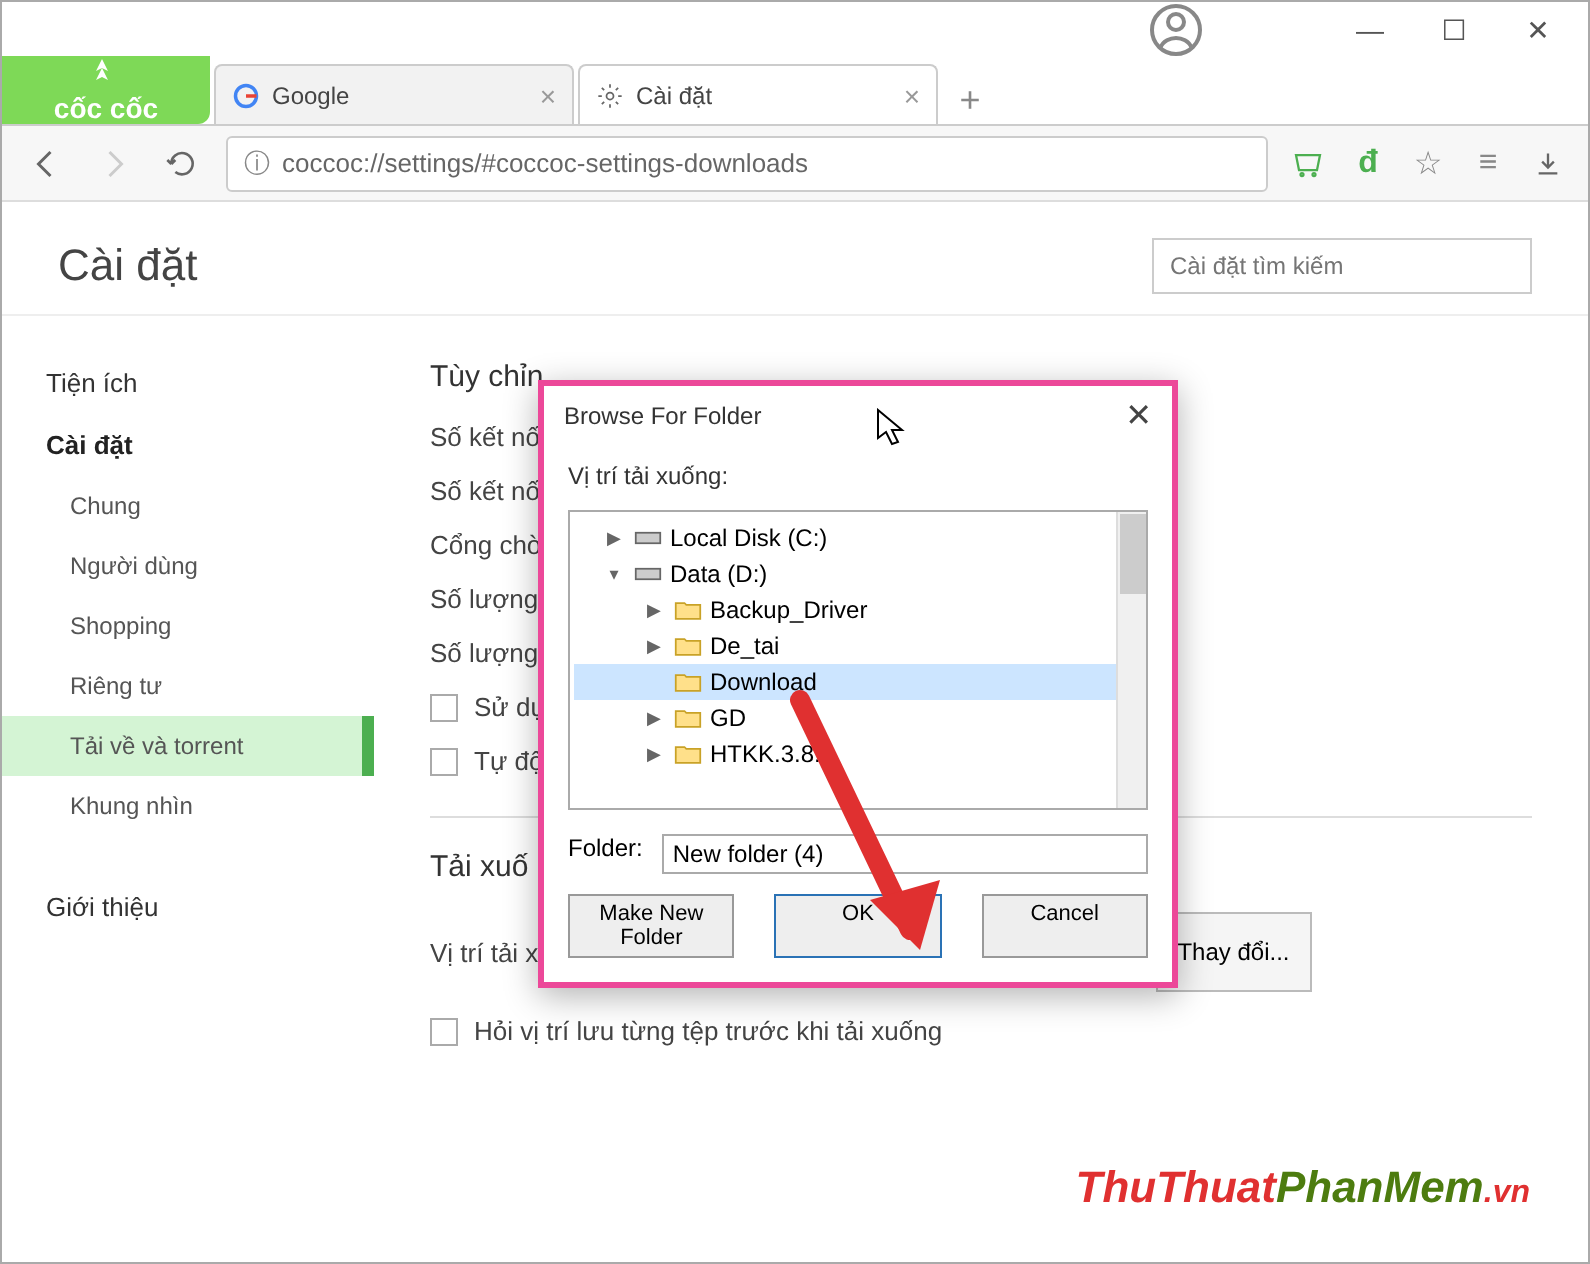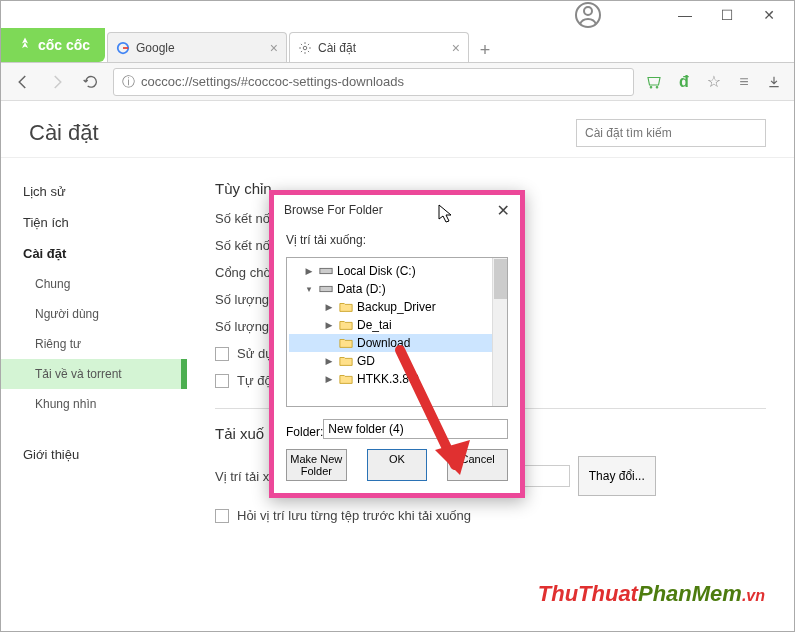--- a/index.html
+++ b/index.html
@@ -2,21 +2,21 @@
 <html><head>
 <meta charset="utf-8">
 <style>
 * { box-sizing: border-box; margin: 0; padding: 0; font-family: Arial, sans-serif; }
 body { background: #e8e8e8; width: 795px; height: 632px; overflow: hidden; position: relative; }
 .window { background: #fff; border: 1px solid #aaa; width: 795px; height: 632px; }
 .titlebar { height: 28px; background: #fff; display: flex; justify-content: flex-end; align-items: center; padding-right: 4px; }
 .titlebar .wbtn { width: 42px; height: 28px; display: flex; align-items: center; justify-content: center; color: #555; font-size: 14px; }
 .titlebar .account { width: 32px; height: 32px; margin-right: 60px; }
 .tabbar { height: 34px; background: #fff; display: flex; align-items: flex-end; border-bottom: 1px solid #ccc; }
-.logo { width: 104px; height: 34px; background: #7ed957; display: flex; align-items: center; justify-content: center; color: #fff; font-weight: bold; font-size: 14px; border-radius: 0 0 6px 0; }
+.logo { width: 104px; height: 34px; background: #7ed957; display: flex; align-items: center; justify-content: center; color: #fff; font-weight: bold; font-size: 14px; border-radius: 0 0 6px 0; flex-direction: column; }
 .logo svg { margin-right: 4px; }
 .tab { background: #f2f2f2; border: 1px solid #ccc; border-bottom: none; height: 30px; min-width: 180px; display: flex; align-items: center; padding: 0 8px; font-size: 12px; color: #444; border-radius: 4px 4px 0 0; margin-left: 2px; position: relative; }
 .tab.active { background: #fff; }
 .tab .favicon { width: 14px; height: 14px; margin-right: 6px; }
 .tab .closex { margin-left: auto; color: #999; font-size: 14px; }
 .newtab { width: 24px; height: 24px; display: flex; align-items: center; justify-content: center; color: #888; margin-left: 4px; font-size: 18px; }
 .toolbar { height: 38px; display: flex; align-items: center; padding: 0 10px; gap: 10px; border-bottom: 1px solid #ddd; background: #f7f7f7; }
 .navbtn { width: 24px; height: 24px; display: flex; align-items: center; justify-content: center; color: #888; }
 .navbtn.dis { color: #ccc; }
 .addrbar { flex: 1; height: 28px; border: 1px solid #ccc; border-radius: 3px; background: #fff; display: flex; align-items: center; padding: 0 8px; font-size: 13px; color: #666; }
@@ -32,33 +32,33 @@
 .side-item.sub { padding-left: 34px; font-size: 12px; }
 .side-item.active { background: #d4f4d4; border-right: 6px solid #4caf50; }
 .side-item.bold { font-weight: bold; color: #222; }
 .main { flex: 1; padding: 22px 28px; font-size: 13px; color: #444; }
 .section-title { font-size: 15px; margin-bottom: 14px; color: #333; }
 .row { margin-bottom: 12px; display: flex; align-items: center; gap: 8px; }
 .row .chk { width: 14px; height: 14px; border: 1px solid #aaa; flex-shrink: 0; }
 .dl-section { border-top: 1px solid #ddd; margin-top: 20px; padding-top: 16px; }
 .loc-input { border: 1px solid #ccc; padding: 3px 6px; font-size: 12px; width: 260px; height: 22px; }
 .change-btn { border: 1px solid #bbb; background: #f5f5f5; padding: 3px 10px; font-size: 12px; height: 40px; }
-.dialog { position: absolute; left: 269px; top: 190px; width: 256px; border: 5px solid #ec4899; background: #fff; box-shadow: 0 4px 16px rgba(0,0,0,0.3); font-size: 12px; }
+.dialog { position: absolute; left: 269px; top: 190px; width: 320px; border: 3px solid #ec4899; background: #fff; box-shadow: 0 4px 16px rgba(0,0,0,0.3); font-size: 12px; }
 .dialog-title { height: 30px; display: flex; align-items: center; justify-content: space-between; padding: 0 10px; color: #333; }
 .dialog-title .dx { font-size: 16px; color: #444; }
 .dialog-body { padding: 8px 12px 12px; }
 .dialog-body .label { margin-bottom: 10px; color: #333; }
 .tree { border: 1px solid #aaa; height: 150px; overflow: hidden; padding: 4px 2px; position: relative; }
 .tree-scroll { position: absolute; right: 0; top: 0; bottom: 0; width: 15px; background: #f0f0f0; border-left: 1px solid #ddd; }
 .tree-scroll .thumb { background: #ccc; width: 13px; height: 40px; margin: 1px; }
 .tree-item { display: flex; align-items: center; padding: 2px 4px; gap: 4px; }
 .tree-item .expand { width: 12px; text-align: center; color: #666; font-size: 9px; }
 .tree-item .dicon { width: 14px; height: 12px; }
 .tree-item.sel { background: #cce5ff; }
-.folder-row { display: flex; align-items: flex-end; margin-top: 12px; }
+.folder-row { display: flex; align-items: flex-start; gap: 10px; margin-top: 12px; }
 .folder-row input { flex: 1; border: 1px solid #aaa; height: 20px; padding: 0 4px; font-size: 12px; }
 .btn-row { display: flex; gap: 20px; margin-top: 10px; }
 .dlg-btn { border: 1px solid #999; background: #eee; padding: 3px 0; font-size: 11px; width: 94px; text-align: center; }
 .dlg-btn.ok { border: 1px solid #2a72b5; }
 .watermark { position: absolute; right: 30px; bottom: 25px; font-size: 22px; font-weight: bold; font-style: italic; }
 .watermark .p1 { color: #e03030; }
 .watermark .p2 { color: #4d7c0f; }
 .watermark .p3 { color: #e03030; font-size: 16px; }
 .arrow { position: absolute; left: 380px; top: 340px; pointer-events: none; }
 .cursor-ptr { position: absolute; left: 438px; top: 204px; font-size: 14px; pointer-events: none; }
@@ -139,25 +139,25 @@
       </div>
   </div>
 
   <div class="header-area">
     <h1 class="page-title">Cài đặt</h1>
     <input class="searchbox" placeholder="Cài đặt tìm kiếm" style="">
   </div>
 
   <div class="body-area">
     <div class="sidebar">
-      <div class="side-item heading">Lịch sử</div>
       <div class="side-item heading">Tiện ích</div>
       <div class="side-item bold">Cài đặt</div>
       <div class="side-item sub">Chung</div>
       <div class="side-item sub">Người dùng</div>
+      <div class="side-item sub">Shopping</div>
       <div class="side-item sub">Riêng tư</div>
       <div class="side-item sub active">Tải về và torrent</div>
       <div class="side-item sub">Khung nhìn</div>
       <div style="height:20px"></div>
       <div class="side-item heading">Giới thiệu</div>
     </div>
 
     <div class="main">
       <div class="section-title">Tùy chỉn</div>
       <div class="row">

